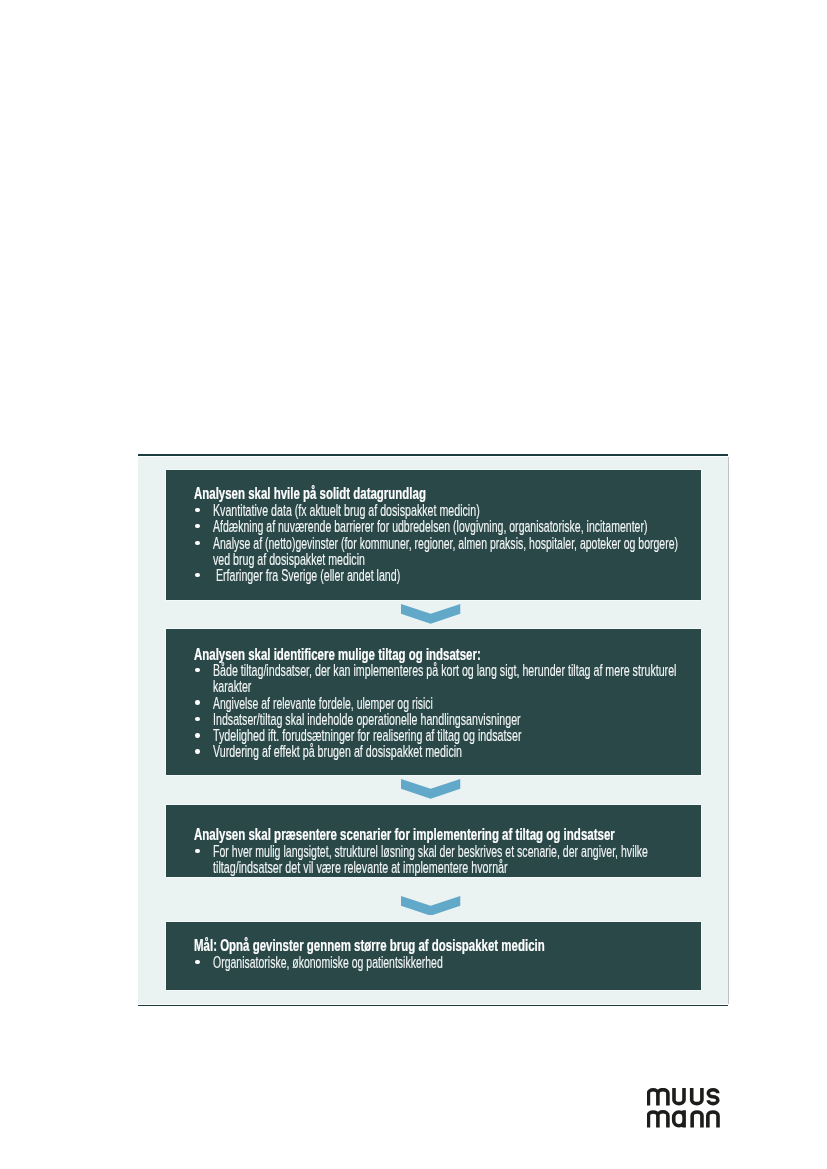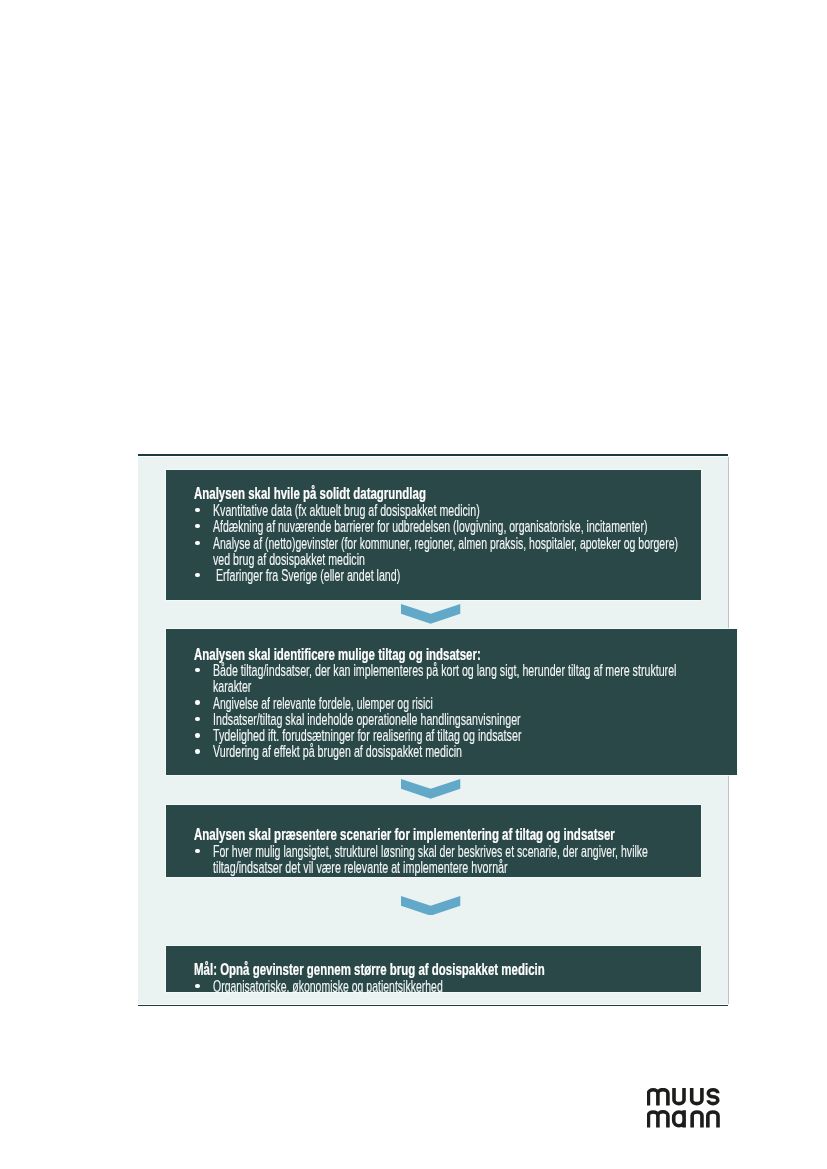--- a/index.html
+++ b/index.html
@@ -53,21 +53,21 @@
         <div class="tline body" style="left:47px;top:63.7px;transform:scaleX(0.6183);">Analyse af (netto)gevinster (for kommuner, regioner, almen praksis, hospitaler, apoteker og borgere)</div>
         <div class="tline body" style="left:47px;top:79.9px;transform:scaleX(0.6255);">ved brug af dosispakket medicin</div>
         <span class="bullet" style="left:29.9px;top:102.9px;"></span>
         <div class="tline body" style="left:47px;top:96.1px;transform:scaleX(0.6272);"> Erfaringer fra Sverige (eller andet land)</div>
       </div>
 
       <svg class="chev" style="left:263.3px;top:150.2px;" viewBox="0 0 59.3 19.7">
         <polygon points="0,0 29.65,9.85 59.3,0 59.3,9.85 29.65,19.7 0,9.85" fill="#61a8c9"></polygon>
       </svg>
 
-      <div class="box" style="top:175px;height:146px;padding-left:36px;">
+      <div class="box" style="top:175px;height:146px;">
         <div class="tline head" style="left:28.75px;top:15.7px;transform:scaleX(0.6744);">Analysen skal identificere mulige tiltag og indsatser:</div>
         <span class="bullet" style="left:29.9px;top:38.8px;"></span>
         <div class="tline body" style="left:47px;top:32px;transform:scaleX(0.6272);">Både tiltag/indsatser, der kan implementeres på kort og lang sigt, herunder tiltag af mere strukturel</div>
         <div class="tline body" style="left:47px;top:48.4px;transform:scaleX(0.6243);">karakter</div>
         <span class="bullet" style="left:29.9px;top:71.4px;"></span>
         <div class="tline body" style="left:47px;top:64.6px;transform:scaleX(0.6154);">Angivelse af relevante fordele, ulemper og risici</div>
         <span class="bullet" style="left:29.9px;top:87.9px;"></span>
         <div class="tline body" style="left:47px;top:81.1px;transform:scaleX(0.6272);">Indsatser/tiltag skal indeholde operationelle handlingsanvisninger</div>
         <span class="bullet" style="left:29.9px;top:104.1px;"></span>
         <div class="tline body" style="left:47px;top:97.3px;transform:scaleX(0.6314);">Tydelighed ift. forudsætninger for realisering af tiltag og indsatser</div>
@@ -83,21 +83,21 @@
         <div class="tline head" style="left:28.75px;top:20px;transform:scaleX(0.6780);">Analysen skal præsentere scenarier for implementering af tiltag og indsatser</div>
         <span class="bullet" style="left:29.9px;top:43.5px;"></span>
         <div class="tline body" style="left:47px;top:36.7px;transform:scaleX(0.6213);">For hver mulig langsigtet, strukturel løsning skal der beskrives et scenarie, der angiver, hvilke</div>
         <div class="tline body" style="left:47px;top:52.9px;transform:scaleX(0.6326);">tiltag/indsatser det vil være relevante at implementere hvornår</div>
       </div>
 
       <svg class="chev" style="left:263.3px;top:441.7px;" viewBox="0 0 59.3 19.7">
         <polygon points="0,0 29.65,9.85 59.3,0 59.3,9.85 29.65,19.7 0,9.85" fill="#61a8c9"></polygon>
       </svg>
 
-      <div class="box" style="top:468px;height:46px;margin-top:24px;">
+      <div class="box" style="top:468px;height:68px;">
         <div class="tline head" style="left:28.75px;top:14.1px;transform:scaleX(0.6750);">Mål: Opnå gevinster gennem større brug af dosispakket medicin</div>
         <span class="bullet" style="left:29.9px;top:37.6px;"></span>
         <div class="tline body" style="left:47px;top:30.8px;transform:scaleX(0.6171);">Organisatoriske, økonomiske og patientsikkerhed</div>
       </div>
 
     </div>
   </div>
 
   <svg class="logo" viewBox="0 0 76 42">
     <g fill="none" stroke="#1d1d1b" stroke-width="3.6" stroke-linecap="butt" stroke-linejoin="round">

